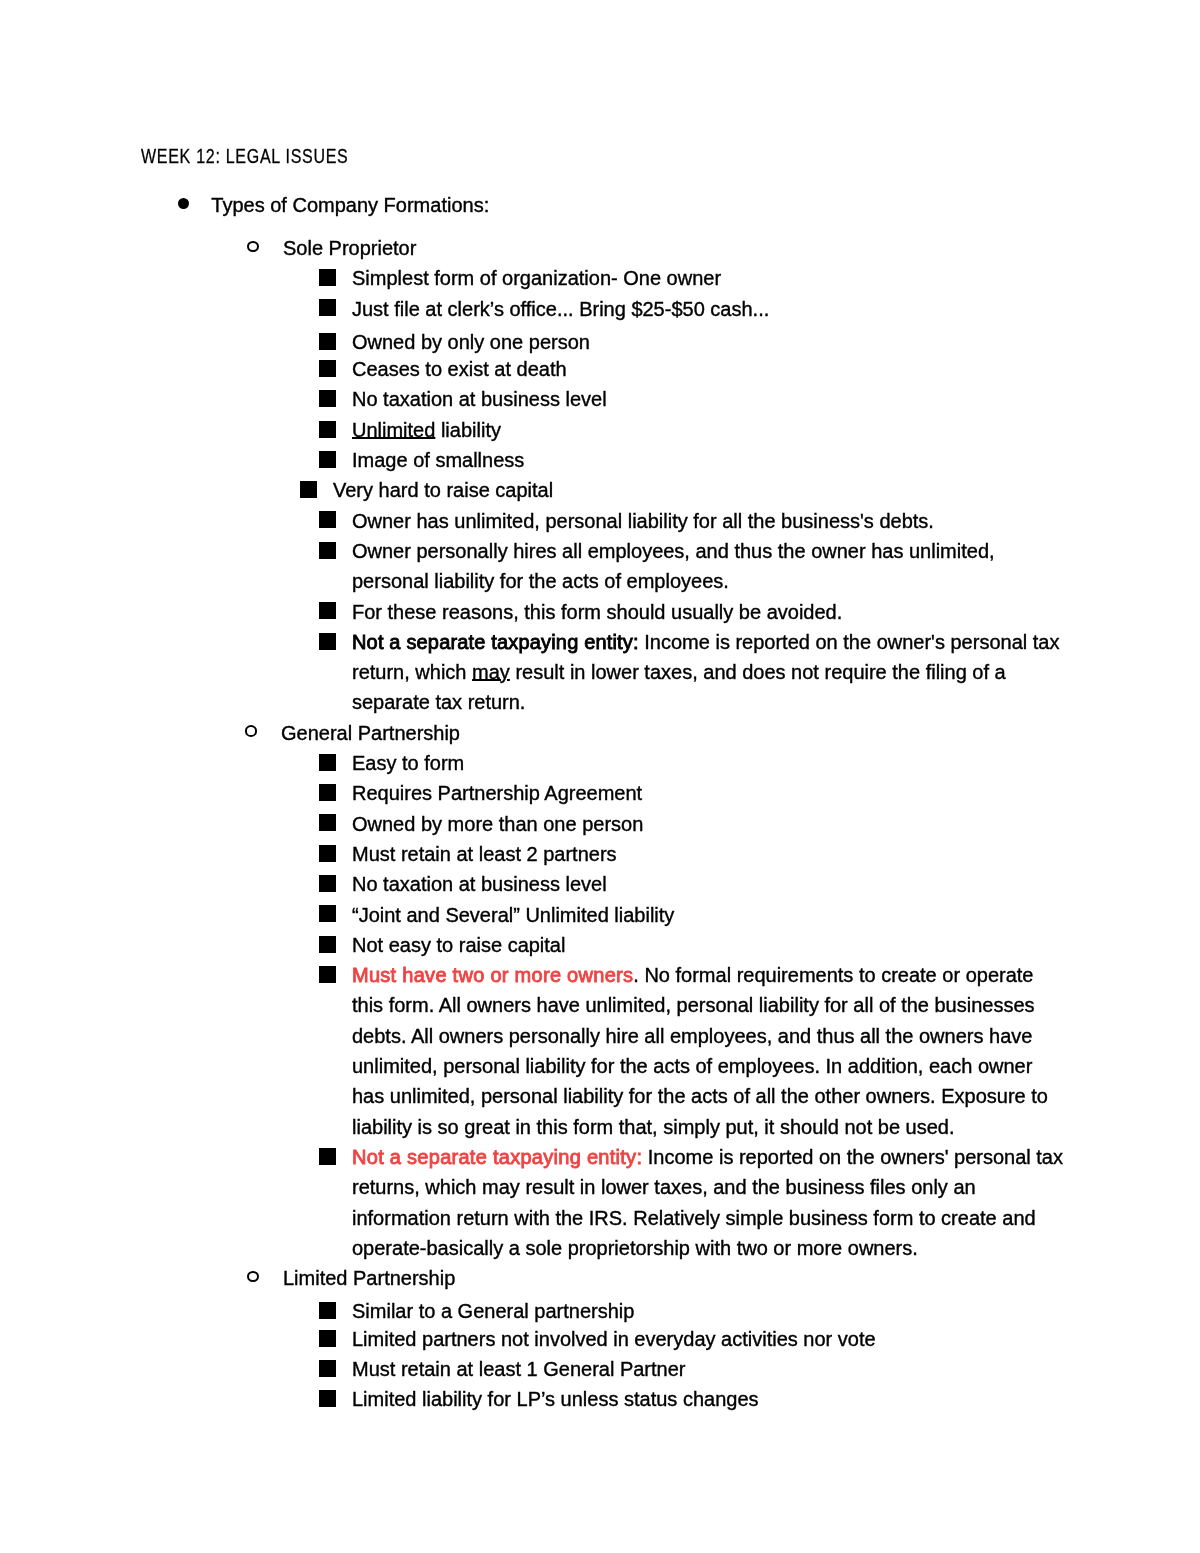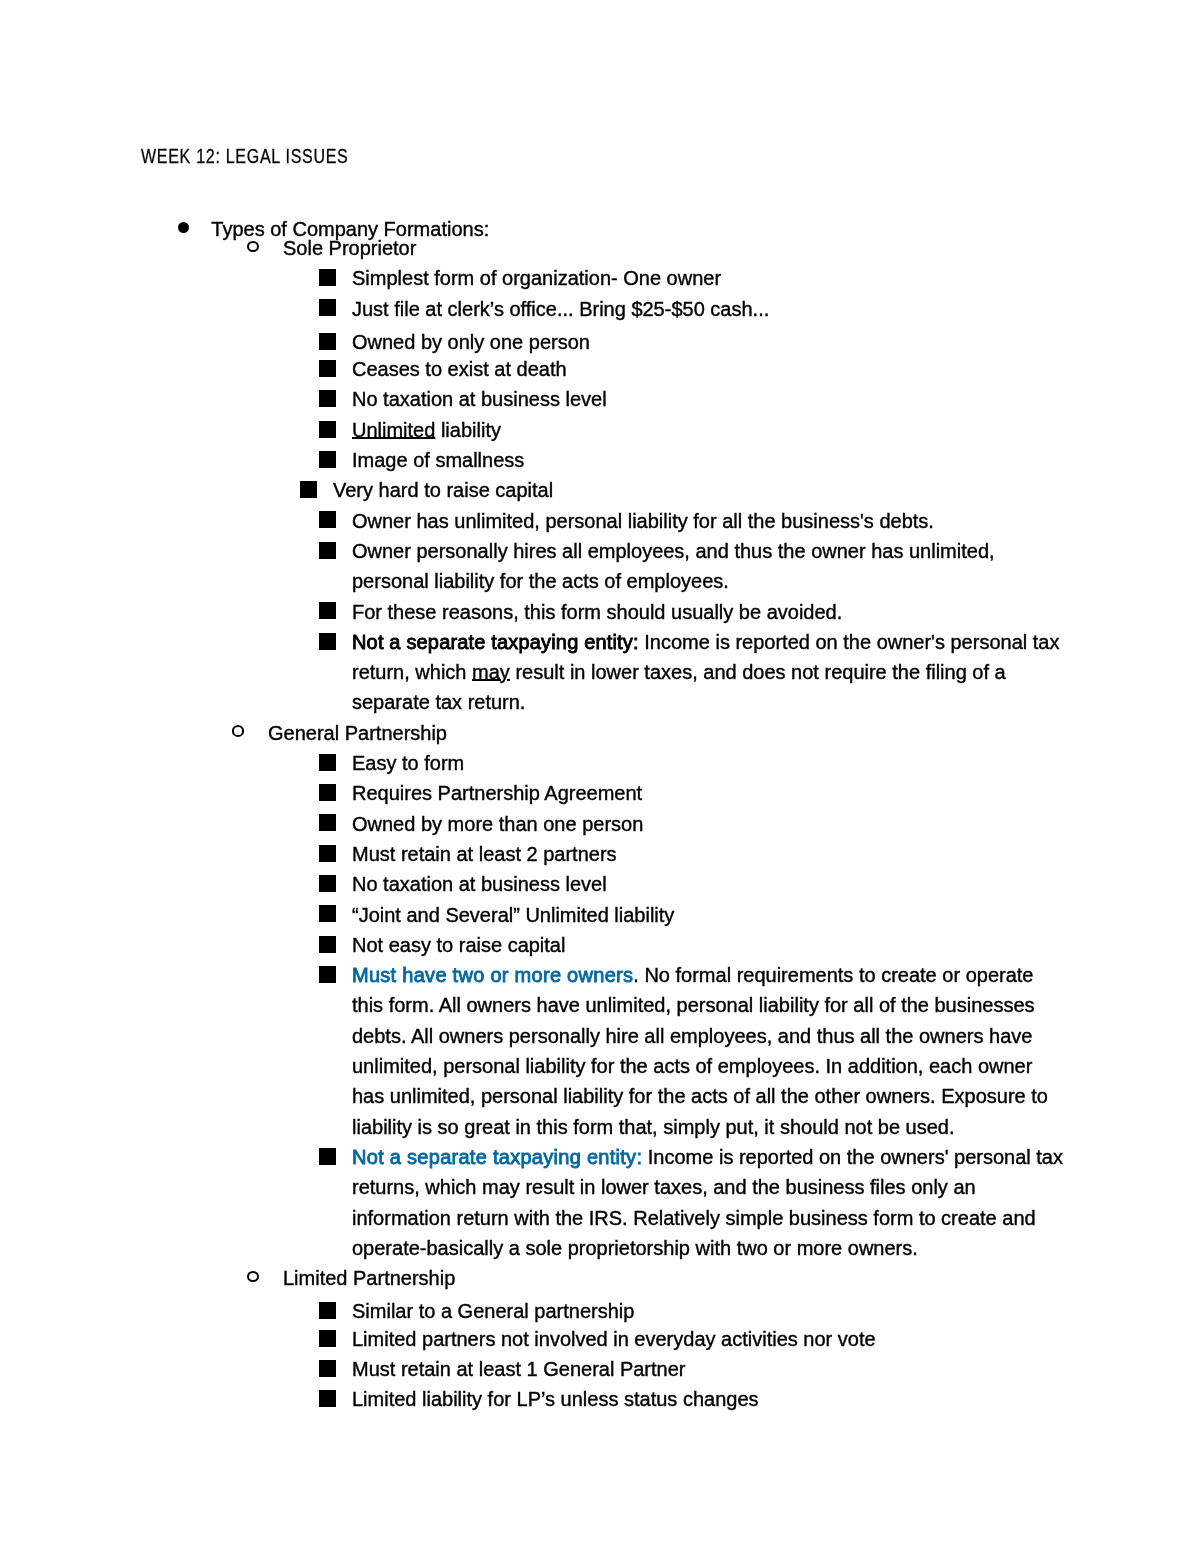--- a/index.html
+++ b/index.html
@@ -23,45 +23,45 @@
   .outline { position: absolute; left: 0; top: 0; }
   .row { position: absolute; font-size: 20px; line-height: 30.3px; transform: translateZ(0);
          -webkit-text-stroke: 0.38px currentColor; }
   .row .bl { position: absolute; }
   .row .tx { display: block; white-space: nowrap; }
 
   .b-disc { width: 11px; height: 11px; border-radius: 50%; background: #000; }
   .b-circle { width: 12.4px; height: 11.6px; border-radius: 50%; border: 2.4px solid #000; box-sizing: border-box; }
   .b-square { width: 17px; height: 17px; background: #000; }
 
-  .orange { color: #0369a1; font-weight: 400; letter-spacing: 0.28px; -webkit-text-stroke: 0.85px currentColor; }
+  .orange { color: #ef4444; font-weight: 400; letter-spacing: 0.28px; -webkit-text-stroke: 0.85px currentColor; }
   .bold { font-weight: 400; letter-spacing: 0.17px; -webkit-text-stroke: 0.85px currentColor; }
   .und { text-decoration: underline; text-decoration-thickness: 1.6px; text-underline-offset: 0px; }
 </style>
 </head>
 <body>
 
 <div class="page">
   <div class="doc-title">WEEK 12: LEGAL ISSUES</div>
   <div class="outline" id="outline-root">
-      <div class="row" style="top: 214px; left: 211.3px; text-align: center;"><span class="bl b-disc" style="left: -33.7px; top: 8.376px;"></span><span><span class="tx"><span class="plain">Types of Company Formations:</span></span></span></div>
+      <div class="row" style="top: 190px; left: 211.3px; text-align: center;"><span class="bl b-disc" style="left: -33.7px; top: 8.376px;"></span><span><span class="tx"><span class="plain">Types of Company Formations:</span></span></span></div>
       <div class="row" style="top: 232.924px; left: 283px;"><span class="bl b-circle" style="left: -36.4px; top: 7.676px;"></span><span><span class="tx"><span class="plain">Sole Proprietor</span></span></span></div>
       <div class="row" style="top: 263.224px; left: 352px;"><span class="bl b-square" style="left: -33px; top: 5.876px;"></span><span><span class="tx"><span class="plain">Simplest form of organization- One owner</span></span></span></div>
       <div class="row" style="top: 293.524px; left: 352px; text-align: right;"><span class="bl b-square" style="left: -33px; top: 5.876px;"></span><span><span class="tx"><span class="plain">Just file at clerk’s office... Bring $25-$50 cash...</span></span></span></div>
       <div class="row" style="top: 327px; left: 352px;"><span class="bl b-square" style="left: -33px; top: 5.876px;"></span><span><span class="tx"><span class="plain">Owned by only one person</span></span></span></div>
       <div class="row" style="top: 354.124px; left: 352px;"><span class="bl b-square" style="left: -33px; top: 5.876px;"></span><span><span class="tx"><span class="plain">Ceases to exist at death</span></span></span></div>
       <div class="row" style="top: 384.424px; left: 352px;"><span class="bl b-square" style="left: -33px; top: 5.876px;"></span><span><span class="tx"><span class="plain">No taxation at business level</span></span></span></div>
       <div class="row" style="top: 414.724px; left: 352px;"><span class="bl b-square" style="left: -33px; top: 5.876px;"></span><span><span class="tx"><span class="und">Unlimited</span><span class="plain"> liability</span></span></span></div>
       <div class="row" style="top: 445.024px; left: 352px;"><span class="bl b-square" style="left: -33px; top: 5.876px;"></span><span><span class="tx"><span class="plain">Image of smallness</span></span></span></div>
       <div class="row" style="top: 475.324px; left: 333px;"><span class="bl b-square" style="left: -33px; top: 5.876px;"></span><span><span class="tx"><span class="plain">Very hard to raise capital</span></span></span></div>
       <div class="row" style="top: 505.624px; left: 352px;"><span class="bl b-square" style="left: -33px; top: 5.876px;"></span><span><span class="tx"><span class="plain">Owner has unlimited, personal liability for all the business's debts.</span></span></span></div>
       <div class="row" style="top: 535.924px; left: 352px;"><span class="bl b-square" style="left: -33px; top: 5.876px;"></span><span><span class="tx"><span class="plain">Owner personally hires all employees, and thus the owner has unlimited,</span></span><span class="tx"><span class="plain">personal liability for the acts of employees.</span></span></span></div>
       <div class="row" style="top: 596.524px; left: 352px;"><span class="bl b-square" style="left: -33px; top: 5.876px;"></span><span><span class="tx"><span class="plain">For these reasons, this form should usually be avoided.</span></span></span></div>
       <div class="row" style="top: 626.824px; left: 352px;"><span class="bl b-square" style="left: -33px; top: 5.876px;"></span><span><span class="tx"><span class="bold">Not a separate taxpaying entity:</span><span class="plain"> Income is reported on the owner's personal tax</span></span><span class="tx"><span class="plain">return, which </span><span class="und">may</span><span class="plain"> result in lower taxes, and does not require the filing of a</span></span><span class="tx"><span class="plain">separate tax return.</span></span></span></div>
-      <div class="row" style="top: 717.724px; left: 268px;"><span class="bl b-circle" style="left: -36.4px; top: 7.676px;"></span><span><span class="tx"><span class="plain">General Partnership</span></span></span></div>
+      <div class="row" style="top: 717.724px; left: 281px;"><span class="bl b-circle" style="left: -36.4px; top: 7.676px;"></span><span><span class="tx"><span class="plain">General Partnership</span></span></span></div>
       <div class="row" style="top: 748.024px; left: 352px;"><span class="bl b-square" style="left: -33px; top: 5.876px;"></span><span><span class="tx"><span class="plain">Easy to form</span></span></span></div>
       <div class="row" style="top: 778.324px; left: 352px;"><span class="bl b-square" style="left: -33px; top: 5.876px;"></span><span><span class="tx"><span class="plain">Requires Partnership Agreement</span></span></span></div>
       <div class="row" style="top: 808.624px; left: 352px; text-align: right;"><span class="bl b-square" style="left: -33px; top: 5.876px;"></span><span><span class="tx"><span class="plain">Owned by more than one person</span></span></span></div>
       <div class="row" style="top: 838.924px; left: 352px;"><span class="bl b-square" style="left: -33px; top: 5.876px;"></span><span><span class="tx"><span class="plain">Must retain at least 2 partners</span></span></span></div>
       <div class="row" style="top: 869.224px; left: 352px;"><span class="bl b-square" style="left: -33px; top: 5.876px;"></span><span><span class="tx"><span class="plain">No taxation at business level</span></span></span></div>
       <div class="row" style="top: 899.524px; left: 352px;"><span class="bl b-square" style="left: -33px; top: 5.876px;"></span><span><span class="tx"><span class="plain">“Joint and Several” Unlimited liability</span></span></span></div>
       <div class="row" style="top: 929.824px; left: 352px;"><span class="bl b-square" style="left: -33px; top: 5.876px;"></span><span><span class="tx"><span class="plain">Not easy to raise capital</span></span></span></div>
       <div class="row" style="top: 960.124px; left: 352px;"><span class="bl b-square" style="left: -33px; top: 5.876px;"></span><span><span class="tx"><span class="orange">Must have two or more owners</span><span class="plain">. No formal requirements to create or operate</span></span><span class="tx"><span class="plain">this form. All owners have unlimited, personal liability for all of the businesses</span></span><span class="tx"><span class="plain">debts. All owners personally hire all employees, and thus all the owners have</span></span><span class="tx"><span class="plain">unlimited, personal liability for the acts of employees. In addition, each owner</span></span><span class="tx"><span class="plain">has unlimited, personal liability for the acts of all the other owners. Exposure to</span></span><span class="tx"><span class="plain">liability is so great in this form that, simply put, it should not be used.</span></span></span></div>
       <div class="row" style="top: 1141.92px; left: 352px;"><span class="bl b-square" style="left: -33px; top: 5.876px;"></span><span><span class="tx"><span class="orange">Not a separate taxpaying entity:</span><span class="plain"> Income is reported on the owners' personal tax</span></span><span class="tx"><span class="plain">returns, which may result in lower taxes, and the business files only an</span></span><span class="tx"><span class="plain">information return with the IRS. Relatively simple business form to create and</span></span><span class="tx"><span class="plain">operate-basically a sole proprietorship with two or more owners.</span></span></span></div>
       <div class="row" style="top: 1263.12px; left: 283px;"><span class="bl b-circle" style="left: -36.4px; top: 7.676px;"></span><span><span class="tx"><span class="plain">Limited Partnership</span></span></span></div>

